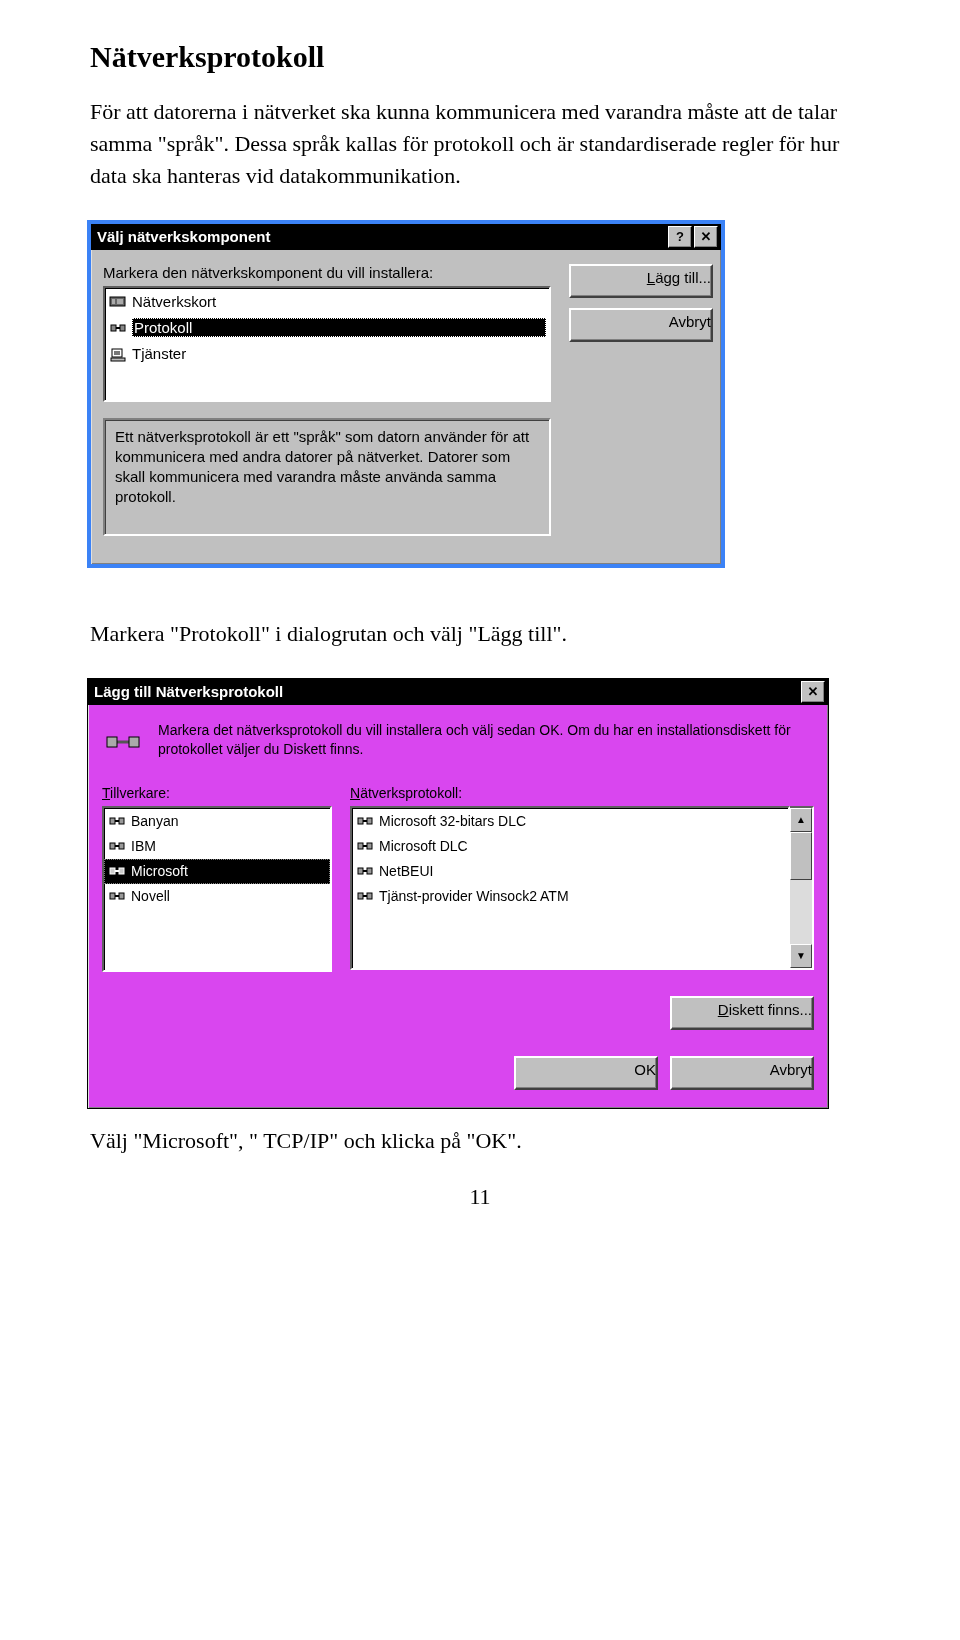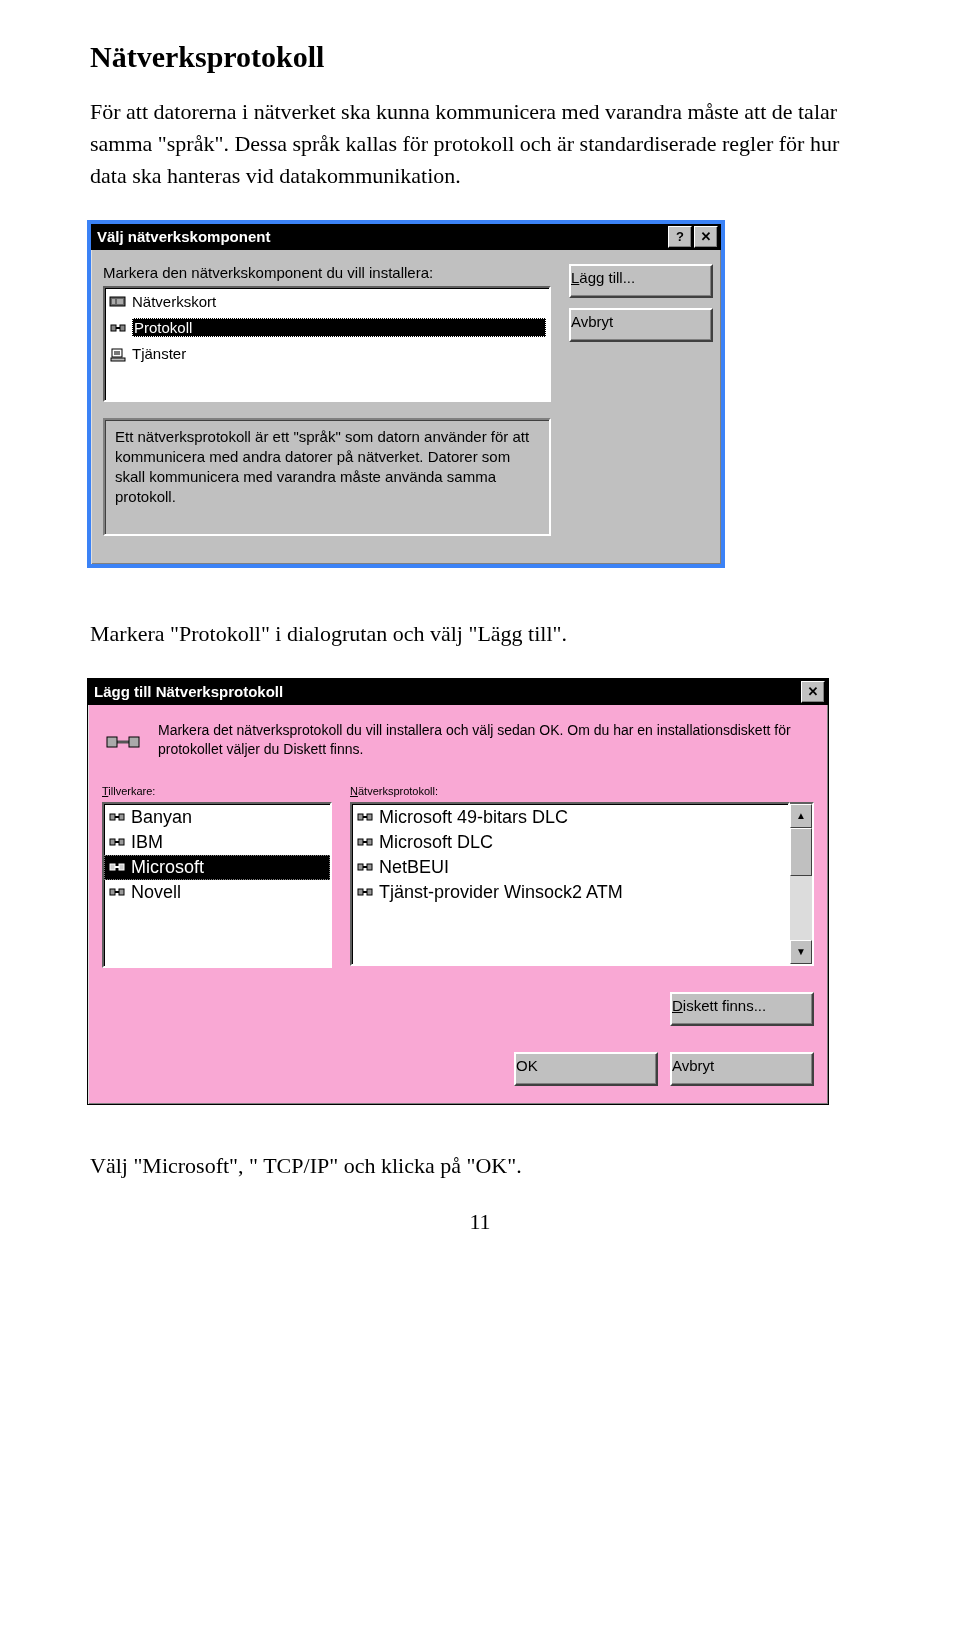--- a/index.html
+++ b/index.html
@@ -123,21 +123,21 @@
     display: block;
     width: 100%;
     height: 30px;
     background: #c0c0c0;
     border-top: 2px solid #fff;
     border-left: 2px solid #fff;
     border-right: 2px solid #404040;
     border-bottom: 2px solid #404040;
     box-shadow: inset -1px -1px 0 #808080;
     font-size: 15px;
-    text-align: left;
+    text-align: right;
     line-height: 24px;
     margin-bottom: 10px;
   }
   .win-btn .ul { text-decoration: underline; }
   .descbox {
     background: #c0c0c0;
     border-top: 2px solid #808080;
     border-left: 2px solid #808080;
     border-right: 2px solid #fff;
     border-bottom: 2px solid #fff;
@@ -145,25 +145,25 @@
     padding: 7px 10px;
     font-size: 15px;
     line-height: 1.35;
     margin-top: 16px;
     height: 100px;
   }
 
   
   .dlg2 {
     width: 740px;
-    background: #f9a8d4;
+    background: #d946ef;
     border: 1px solid #000;
     box-shadow: inset 1px 1px 0 #e0e0e0, inset -1px -1px 0 #808080;
     margin-left: -3px;
-    margin-bottom: 45px;
+    margin-bottom: 16px;
   }
   .dlg2 .titlebar .title { font-size: 15px; }
   .dlg2-body {
     padding: 16px 14px 18px 14px;
   }
   .dlg2-top {
     display: flex;
     gap: 14px;
     align-items: flex-start;
     margin-bottom: 24px;
@@ -182,33 +182,33 @@
   .dlg2-cols {
     display: flex;
     gap: 18px;
   }
   .col {
     display: flex;
     flex-direction: column;
   }
   .col.manuf { width: 230px; }
   .col.proto { flex: 1; }
-  .col .label { font-size: 11px; }
+  .col .label { font-size: 14px; }
   .col .label .ul { text-decoration: underline; }
   .dlg2 .listbox.manuf-list {
     height: 160px;
   }
   .dlg2 .proto-wrap {
     display: flex;
     height: 164px;
   }
   .dlg2 .listbox.proto-list {
     flex: 1;
   }
-  .dlg2 .list-row { height: 25px; font-size: 18px; }
+  .dlg2 .list-row { height: 25px; font-size: 14px; }
   .dlg2 .list-row.full-selected {
     background: #000;
     color: #fff;
     outline: 1px dotted #808080;
     outline-offset: -1px;
   }
   .dlg2 .list-row.full-selected .row-label { background: transparent; outline: none; }
 
   .scrollbar {
     width: 22px;
@@ -394,21 +394,21 @@
           <div class="proto-wrap">
             <div class="listbox proto-list">
               <div class="list-row">
                 <span class="ico">
                     <svg width="16" height="16">
                       <line x1="2" y1="8" x2="14" y2="8" stroke="#000" stroke-width="2"></line>
                       <rect x="1" y="5" width="5" height="6" fill="#999" stroke="#000"></rect>
                       <rect x="10" y="5" width="5" height="6" fill="#999" stroke="#000"></rect>
                     </svg>
                   </span>
-                <span class="row-label">Microsoft 49-bitars DLC</span>
+                <span class="row-label">Microsoft 32-bitars DLC</span>
               </div>
               <div class="list-row">
                 <span class="ico">
                     <svg width="16" height="16">
                       <line x1="2" y1="8" x2="14" y2="8" stroke="#000" stroke-width="2"></line>
                       <rect x="1" y="5" width="5" height="6" fill="#999" stroke="#000"></rect>
                       <rect x="10" y="5" width="5" height="6" fill="#999" stroke="#000"></rect>
                     </svg>
                   </span>
                 <span class="row-label">Microsoft DLC</span>

